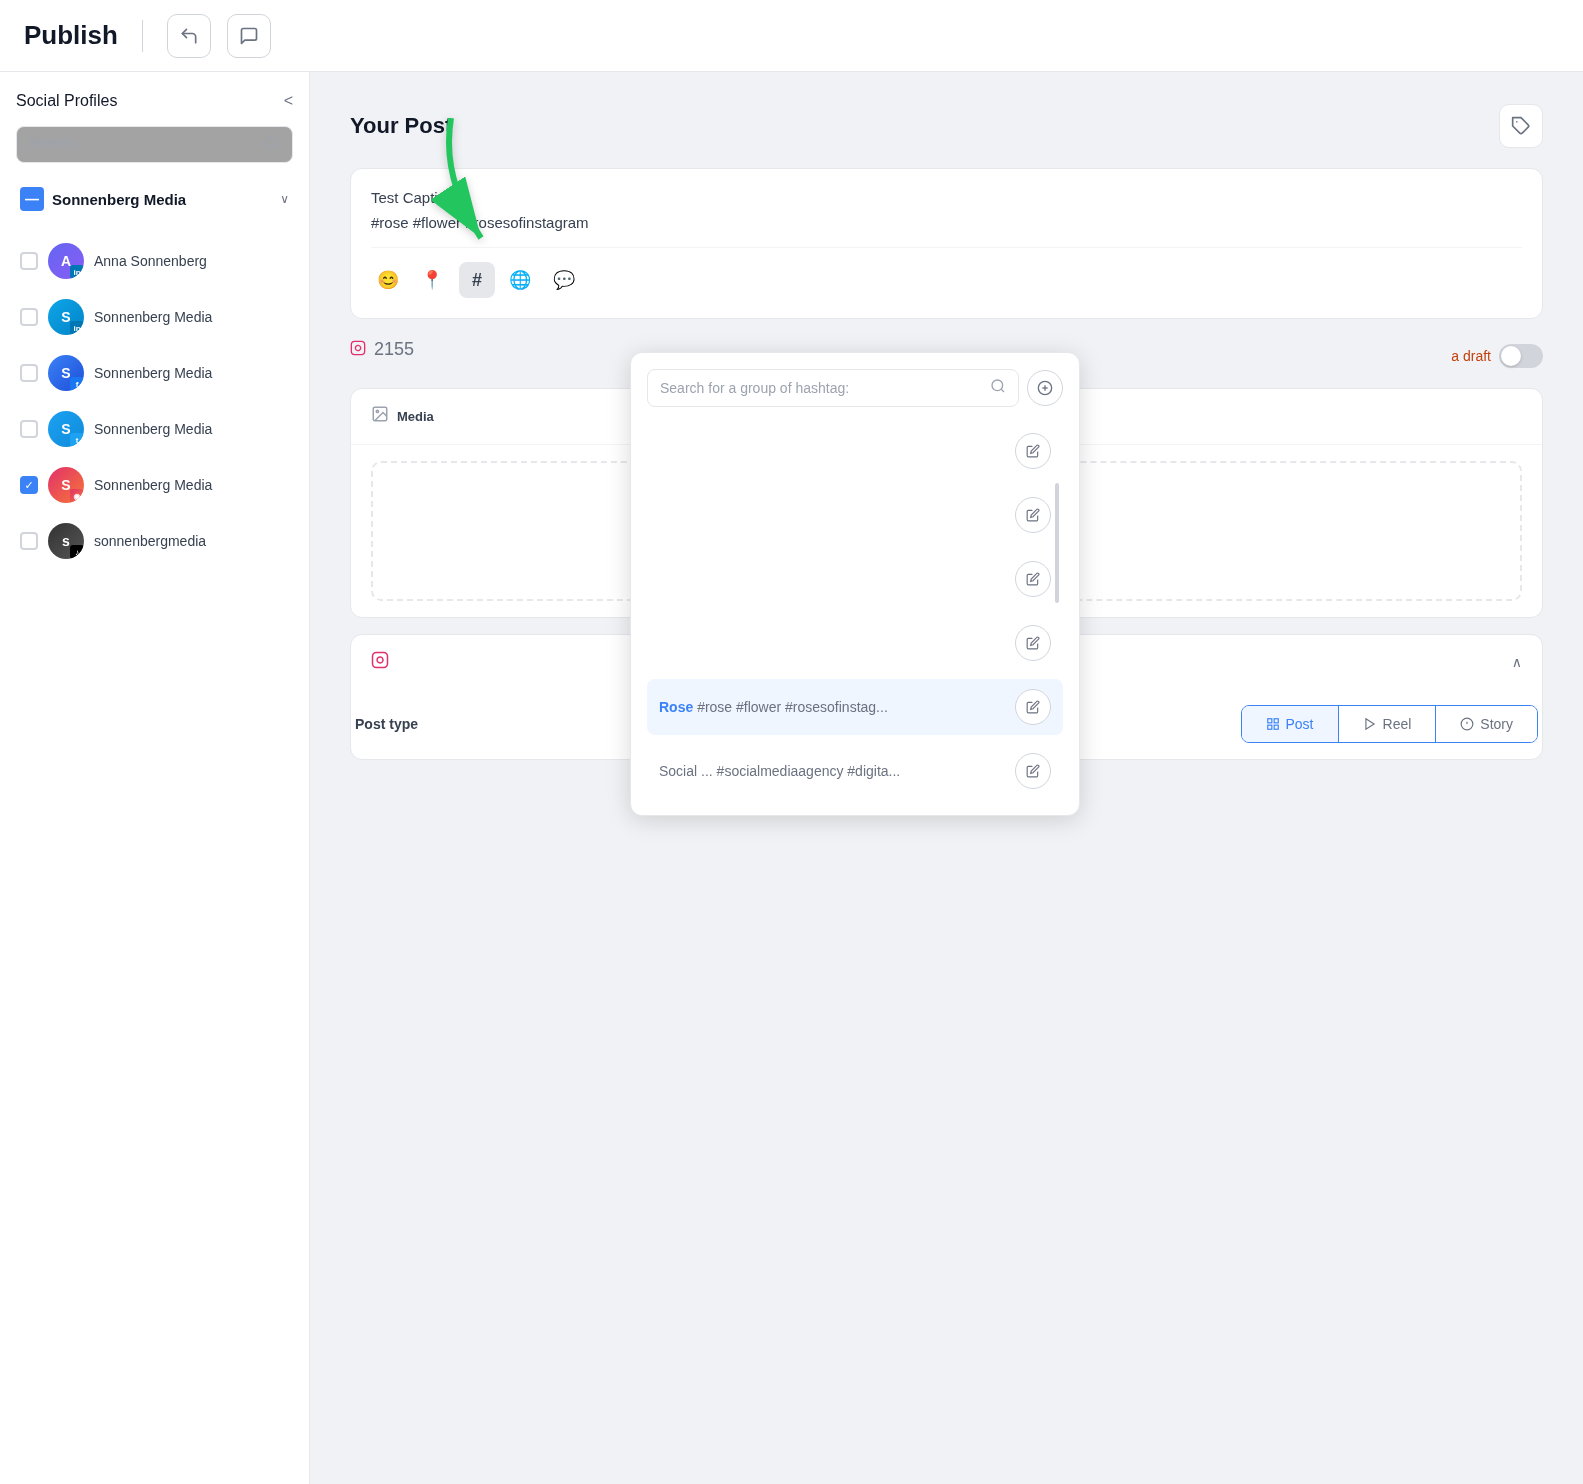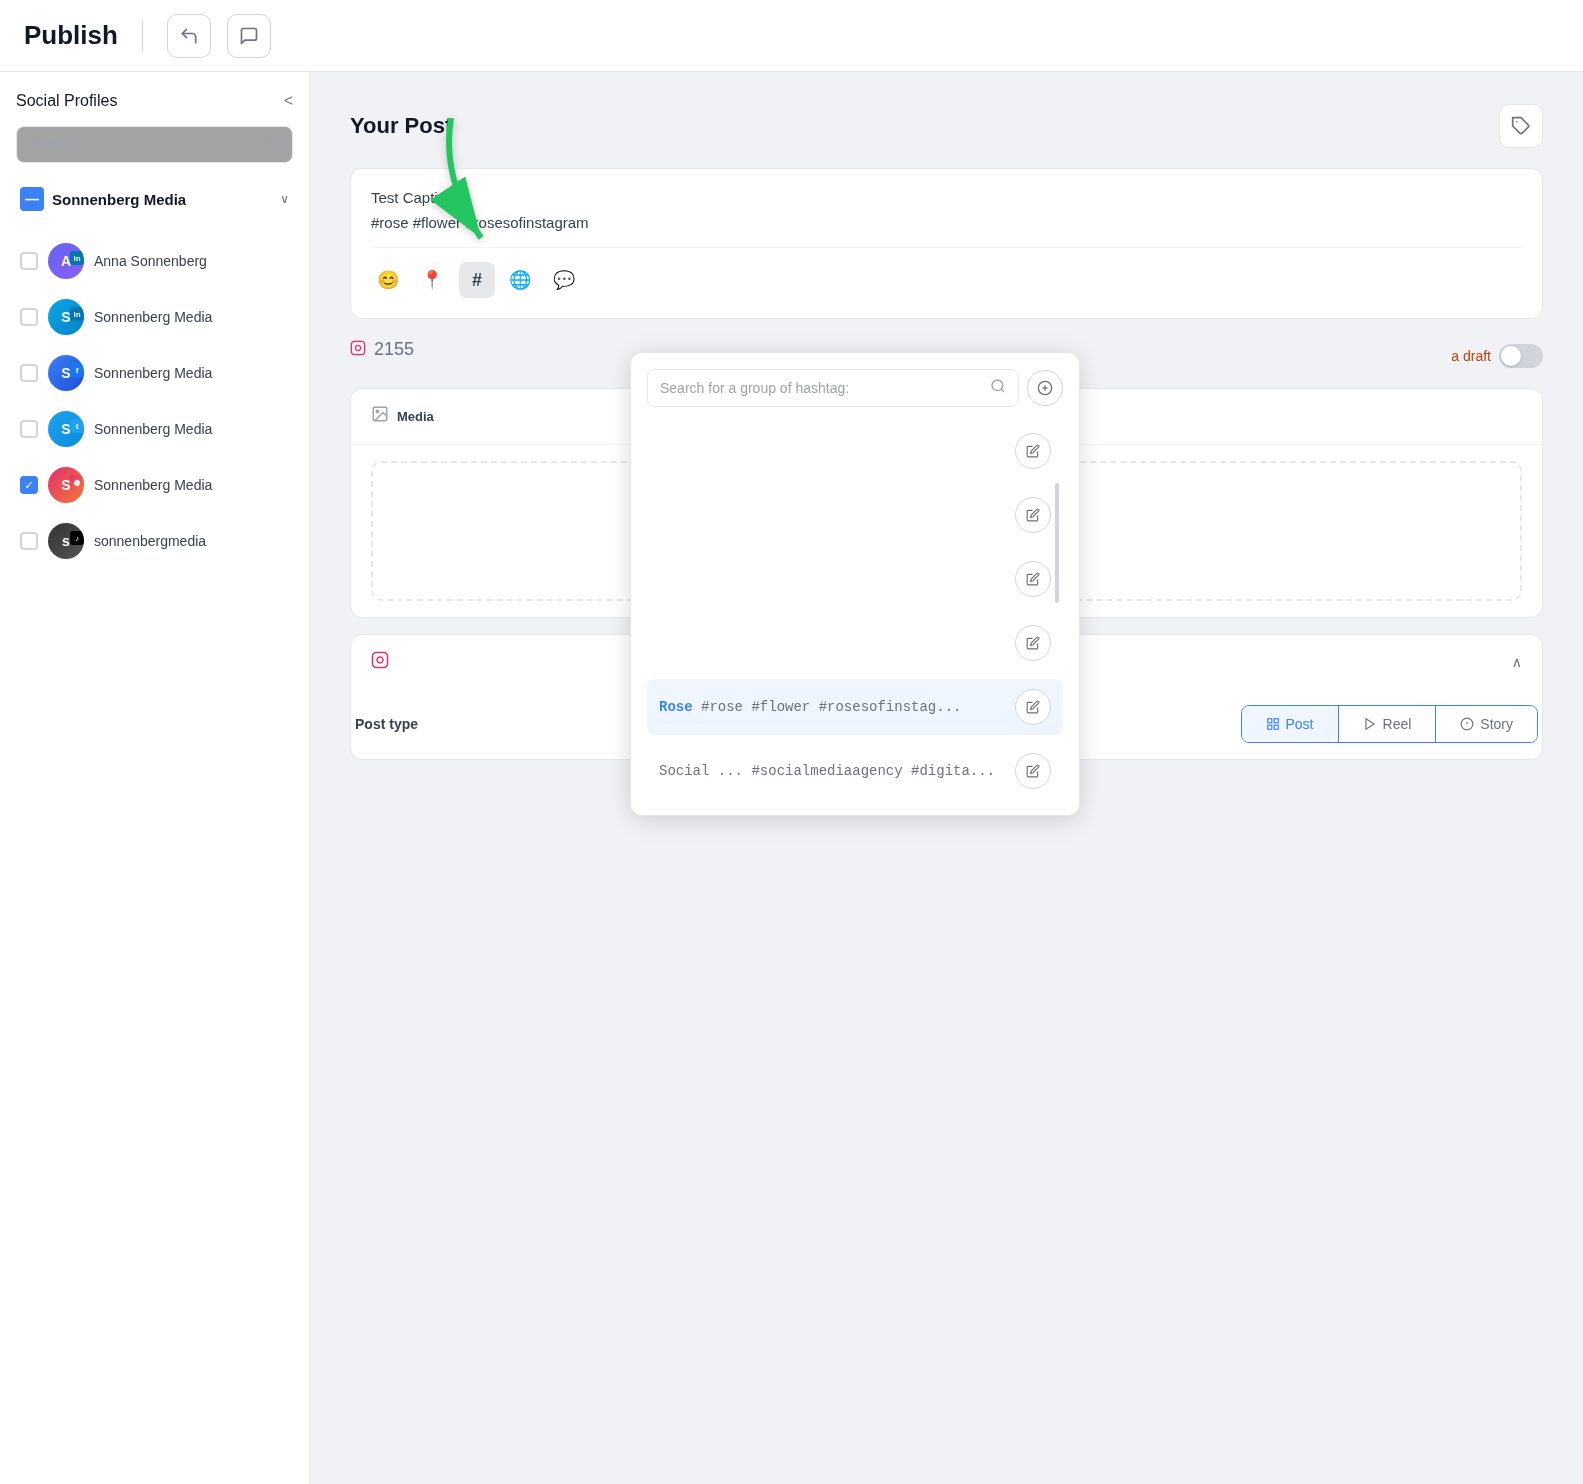--- a/index.html
+++ b/index.html
@@ -37,21 +37,21 @@
     .checkbox.checked { background: #3b82f6; border-color: #3b82f6; }
     .checkbox.checked::after { content: '✓'; color: #fff; font-size: 11px; }
     .avatar { width: 36px; height: 36px; border-radius: 50%; flex-shrink: 0; position: relative; overflow: hidden; display: flex; align-items: center; justify-content: center; }
     .avatar-anna { background: linear-gradient(135deg, #6366f1, #8b5cf6); }
     .avatar-sonnenberg1 { background: linear-gradient(135deg, #0ea5e9, #0284c7); }
     .avatar-sonnenberg2 { background: linear-gradient(135deg, #3b82f6, #1d4ed8); }
     .avatar-sonnenberg3 { background: linear-gradient(135deg, #1da1f2, #0d8bd9); }
     .avatar-sonnenberg4 { background: linear-gradient(135deg, #e1306c, #f77737); }
     .avatar-sonnenberg5 { background: linear-gradient(135deg, #333, #555); }
     .avatar-text { color: #fff; font-size: 14px; font-weight: 600; }
-    .platform-badge { position: absolute; bottom: 14px; right: 0; width: 14px; height: 14px; border-radius: 3px; display: flex; align-items: center; justify-content: center; font-size: 8px; font-weight: 700; }
+    .platform-badge { position: absolute; bottom: 0; right: 0; width: 14px; height: 14px; border-radius: 3px; display: flex; align-items: center; justify-content: center; font-size: 8px; font-weight: 700; }
     .badge-li { background: #0077b5; color: #fff; }
     .badge-fb { background: #1877f2; color: #fff; }
     .badge-tw { background: #1da1f2; color: #fff; }
     .badge-ig { background: linear-gradient(135deg, #e1306c, #f77737); color: #fff; }
     .badge-tk { background: #000; color: #fff; }
     .profile-name { font-size: 14px; color: #374151; }
 
     
     .content { flex: 1; padding: 32px 40px; overflow-y: auto; position: relative; background: #f0f2f5; }
     .content-header { display: flex; align-items: center; justify-content: space-between; margin-bottom: 20px; }
@@ -350,21 +350,21 @@
         </div>
         <button class="add-group-btn">
           <svg width="16" height="16" viewBox="0 0 24 24" fill="none" stroke="#6b7280" stroke-width="2">
               <circle cx="12" cy="12" r="10"></circle>
               <line x1="12" y1="8" x2="12" y2="16"></line>
               <line x1="8" y1="12" x2="16" y2="12"></line>
             </svg>
         </button>
       </div>
 
-      <div class="hashtag-list" style="position:relative;font-family:Liberation Mono, monospace;">
+      <div class="hashtag-list" style="position:relative;">
 
         <div class="hashtag-item">
           <span class="hashtag-item-text"></span>
           <button class="edit-btn">
             <svg width="14" height="14" viewBox="0 0 24 24" fill="none" stroke="#6b7280" stroke-width="2">
                 <path d="M11 4H4a2 2 0 0 0-2 2v14a2 2 0 0 0 2 2h14a2 2 0 0 0 2-2v-7"></path>
                 <path d="M18.5 2.5a2.121 2.121 0 0 1 3 3L12 15l-4 1 1-4 9.5-9.5z"></path>
               </svg>
           </button>
         </div>

